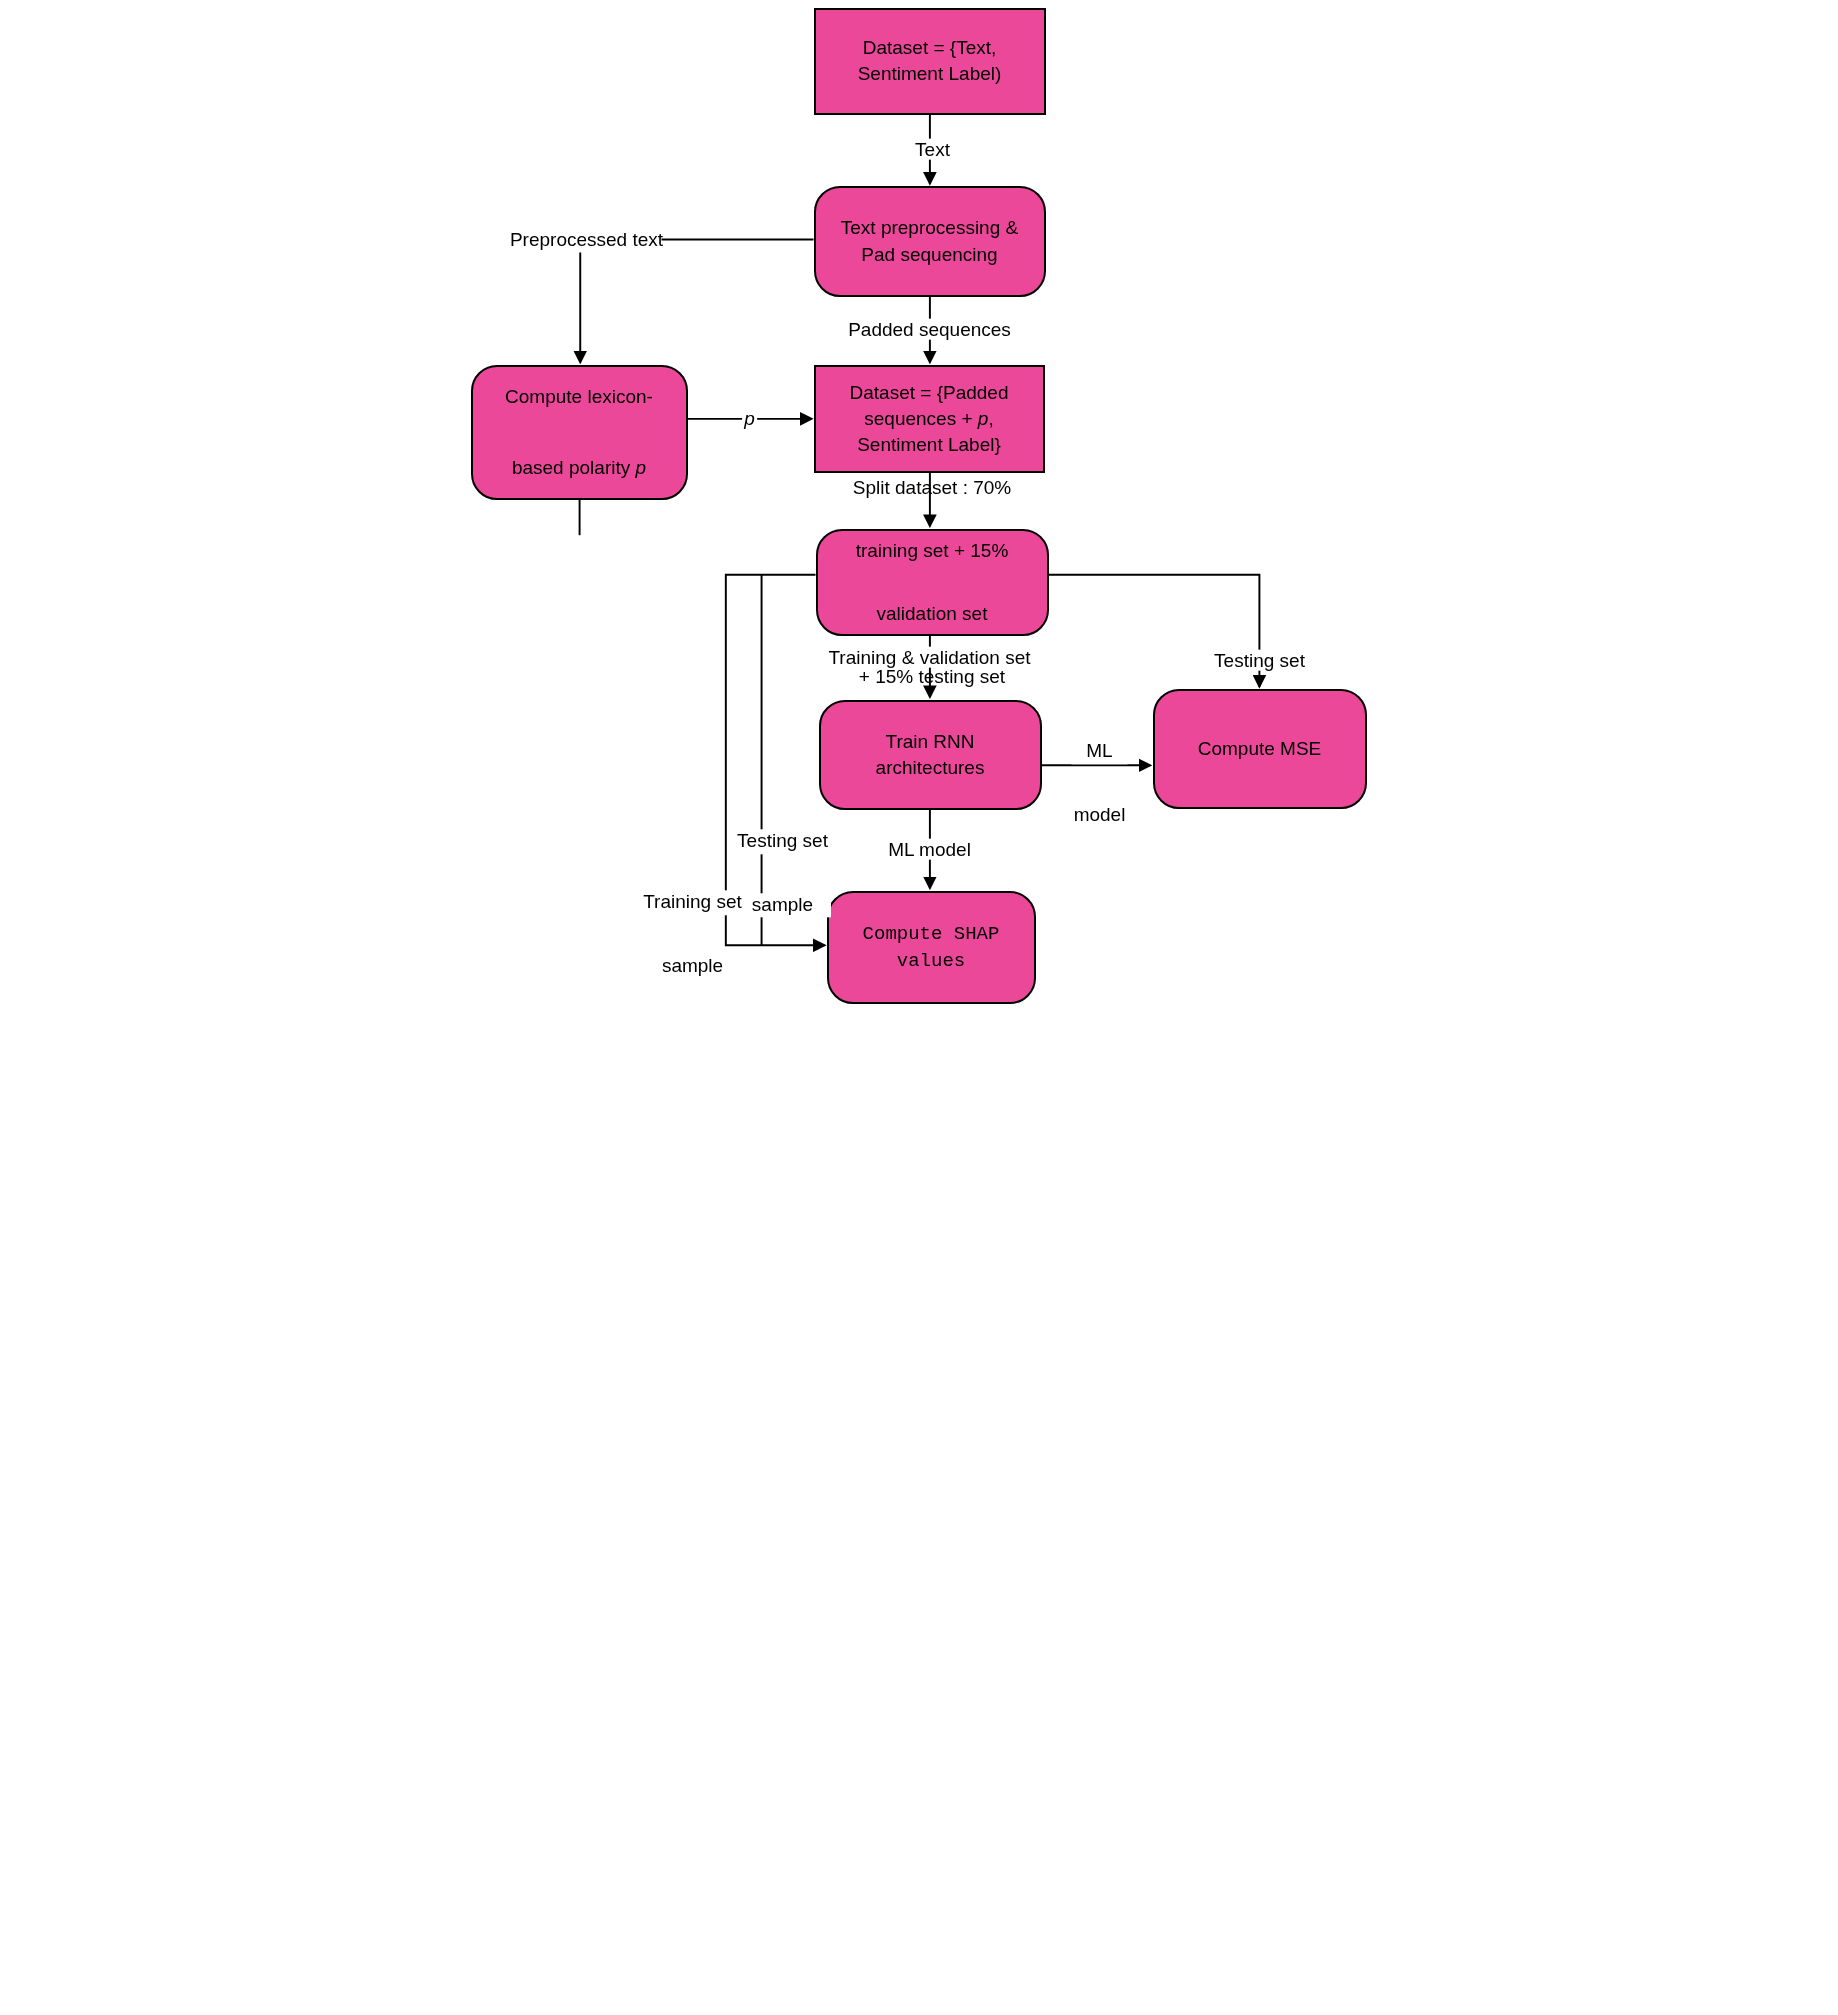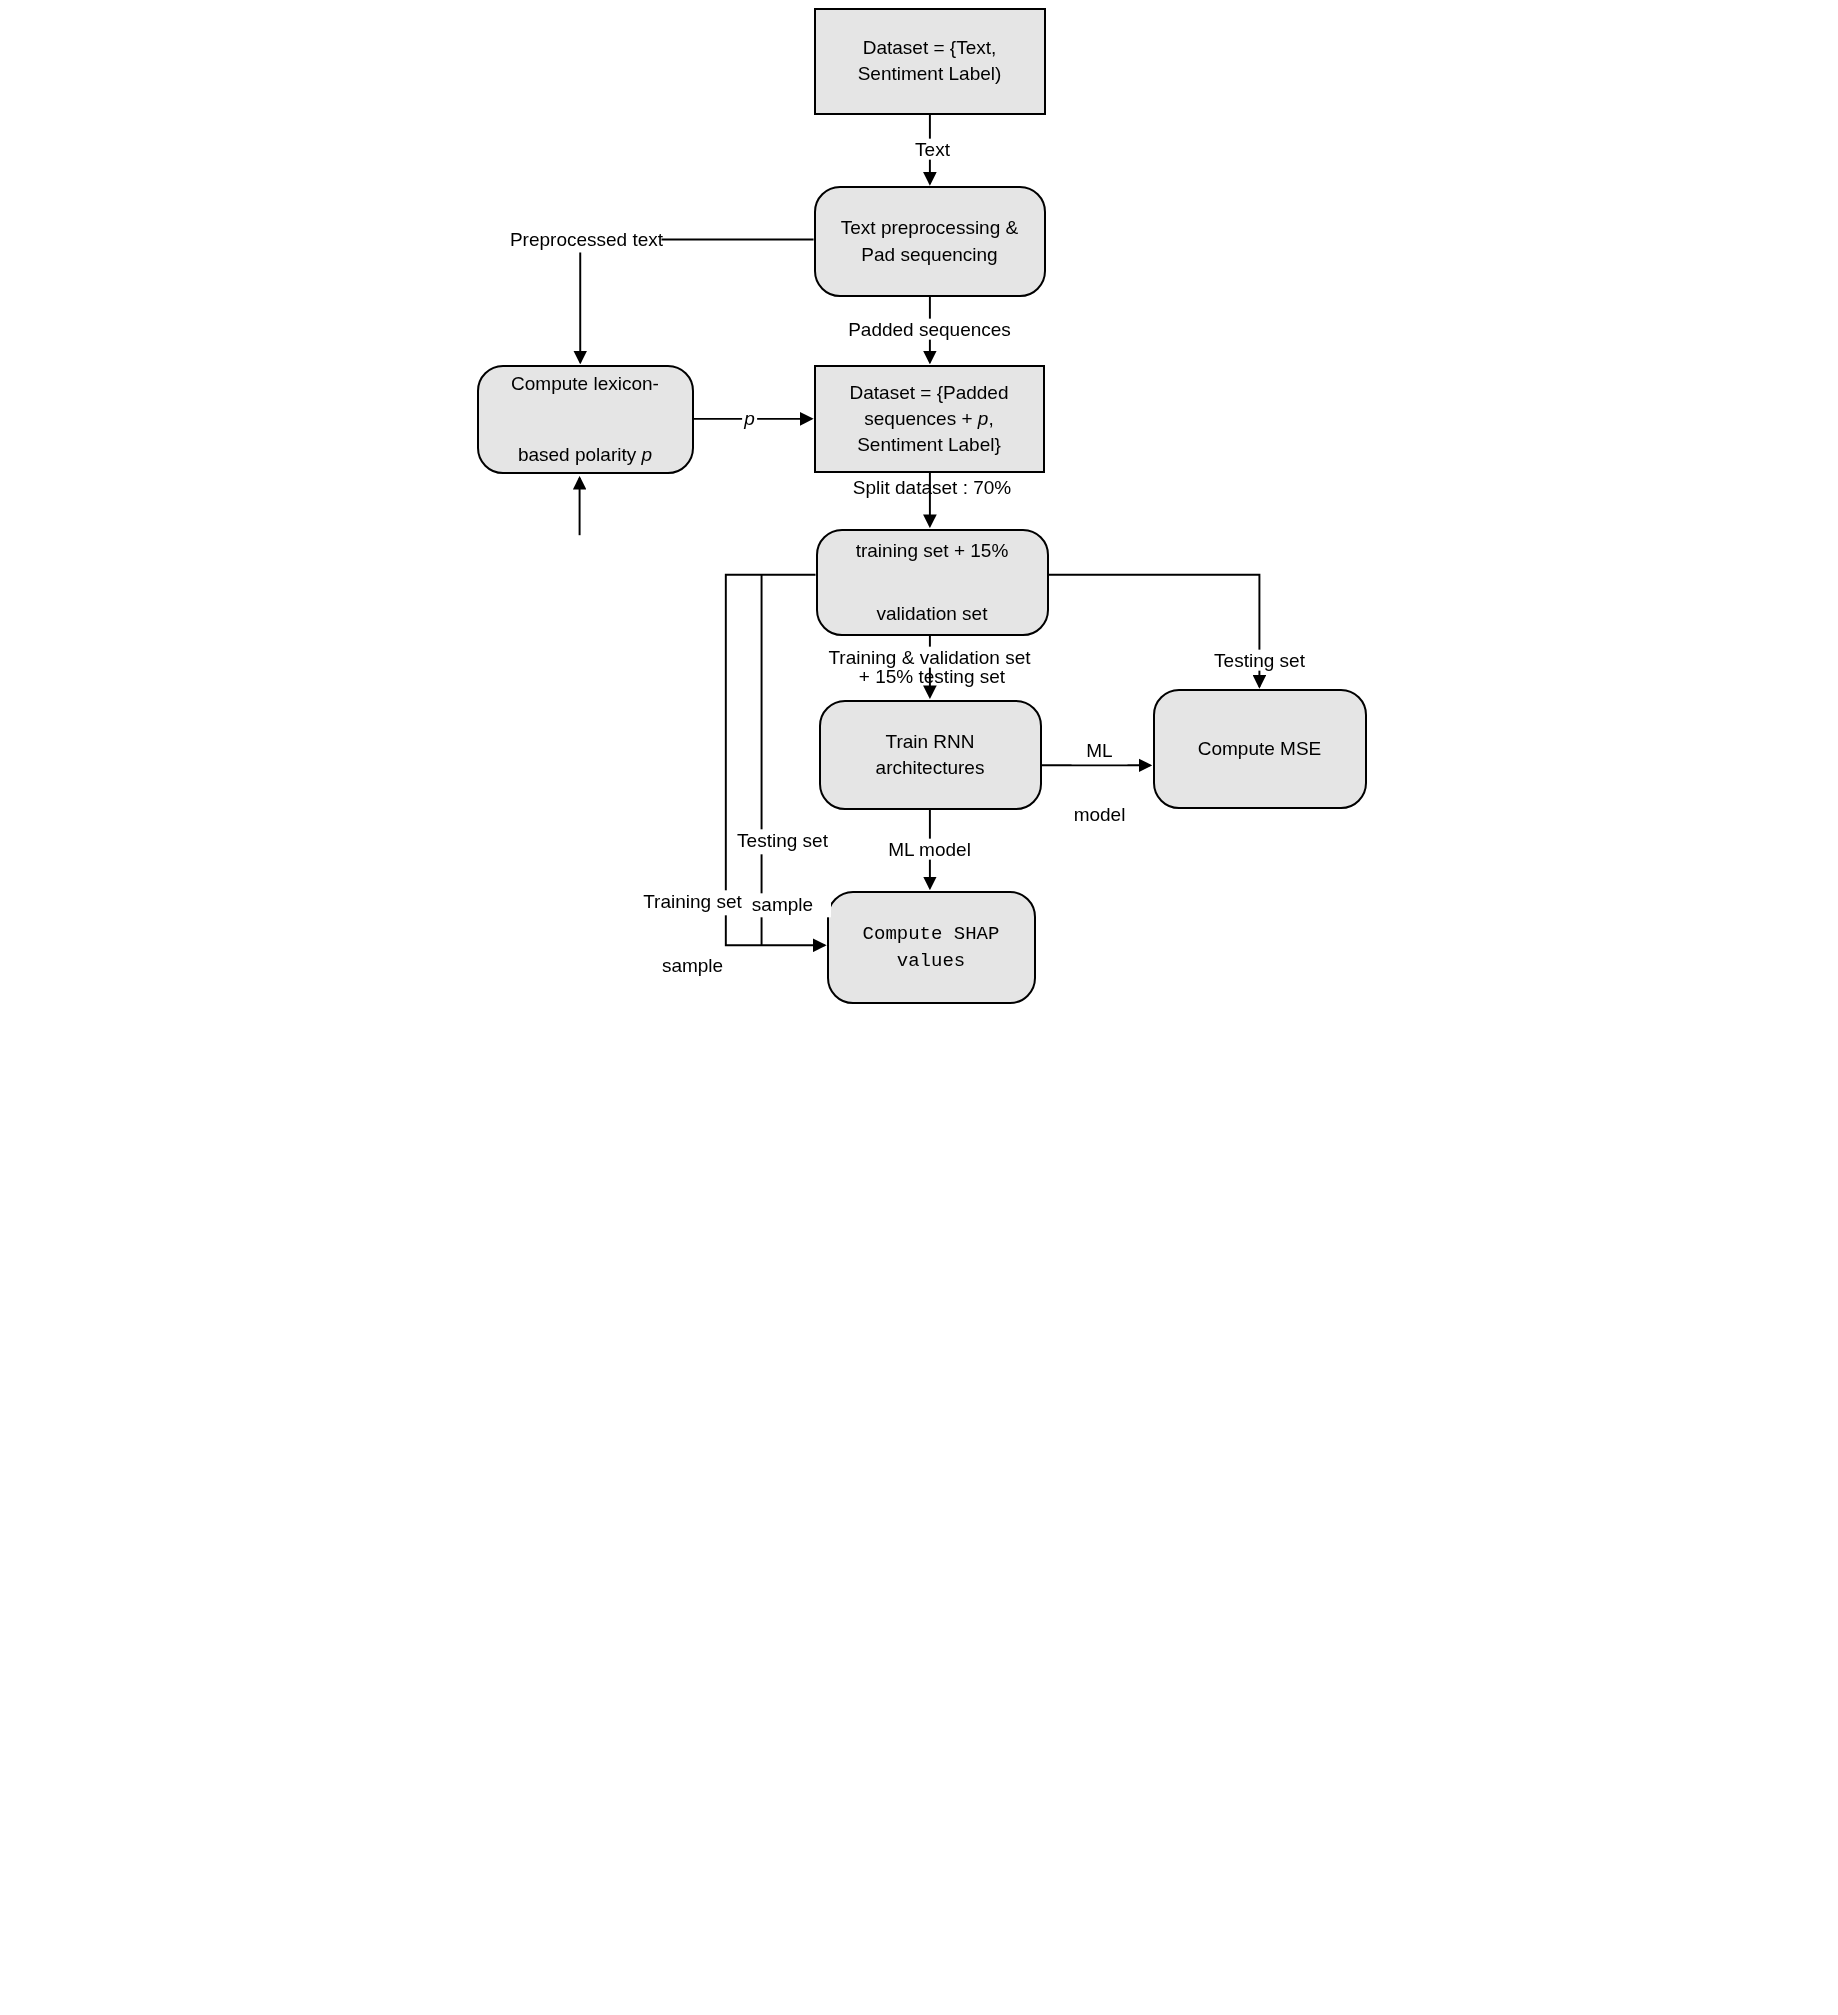--- a/index.html
+++ b/index.html
@@ -24,21 +24,21 @@
   }
   .edge {
     fill: none;
     stroke: #000000;
     stroke-width: 3;
   }
   .node {
     position: absolute;
     z-index: 2;
     box-sizing: border-box;
-    background: #e5e5e5;
+    background: #ec4899;
     border: 2px solid #000000;
     display: flex;
     flex-direction: column;
     align-items: center;
     justify-content: center;
     text-align: center;
     font-size: 19px;
     line-height: 1.38;
     color: #000000;
   }
@@ -87,21 +87,21 @@
   <div class="node" style="left:354px; top:7.8px; width:232px; height:107px;">
     <span class="tl">Dataset = {Text,</span>
     <span class="tl">Sentiment Label)</span>
   </div>
 
   <div class="node rounded" style="left:354px; top:186px; width:232px; height:111px;">
     <span class="tl">Text preprocessing &amp;</span>
     <span class="tl">Pad sequencing</span>
   </div>
 
-  <div class="node rounded" style="left:17px; top:365px; width:217px; height:109px;gap:45px;">
+  <div class="node rounded" style="left:11px; top:365px; width:217px; height:135px;gap:45px;">
     <span class="tl">Compute lexicon-</span>
     <span class="tl"><span>based polarity </span><span class="it">p</span></span>
   </div>
 
 
   <div class="node" style="left:354px; top:365px; width:231px; height:108px;">
     <span class="tl">Dataset = {Padded</span>
     <span class="tl"><span>sequences + </span><span class="it">p</span><span>,</span></span>
     <span class="tl">Sentiment Label}</span>
   </div>

